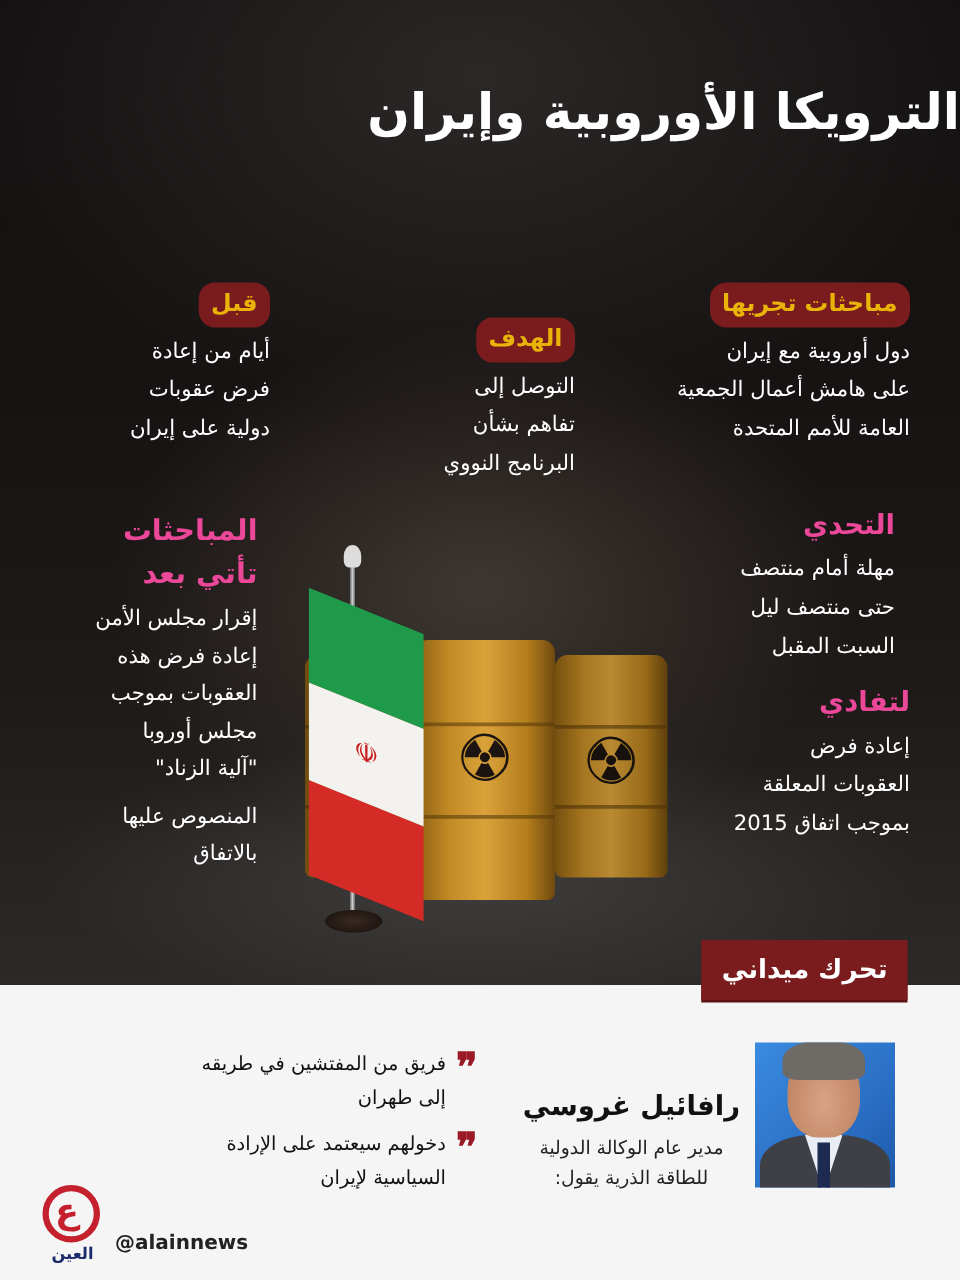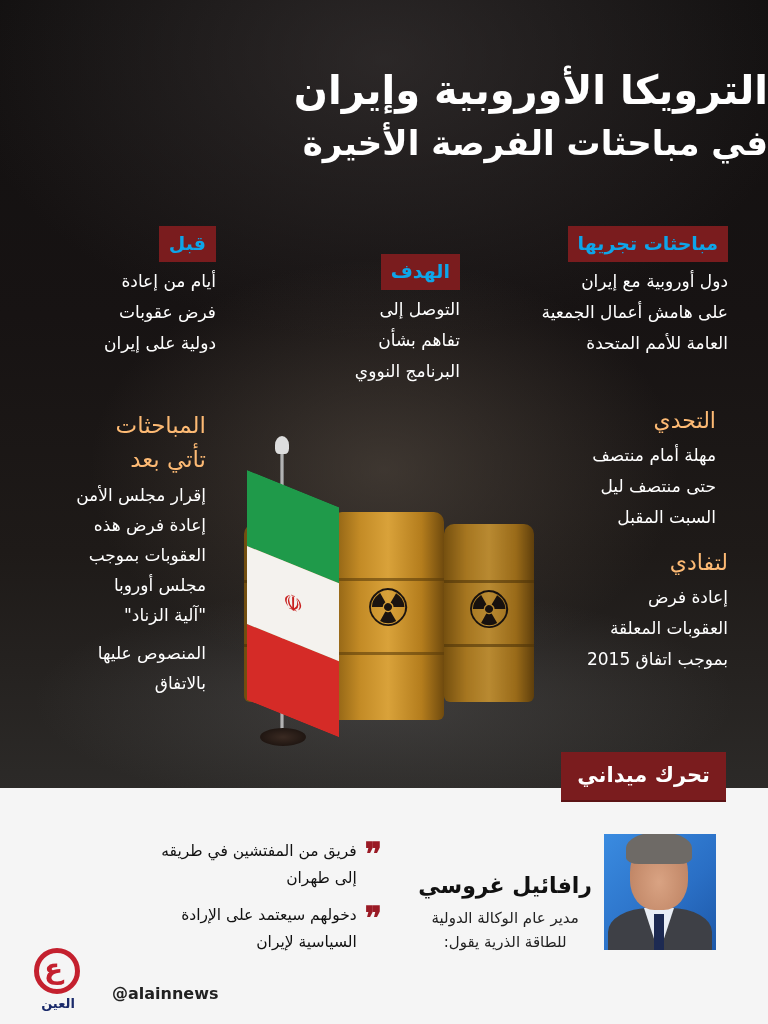--- a/index.html
+++ b/index.html
@@ -21,24 +21,24 @@
 
   .title {
     position: absolute; left: 0; right: 0; top: 64px; text-align: right;
     color: #ffffff; font-weight: bold; direction: rtl;
   }
   .title .l1 { font-size: 40px; line-height: 52px; }
   .title .l2 { font-size: 34px; line-height: 50px; margin-top: 2px; }
 
   .block { position: absolute; direction: rtl; text-align: right; color: #fff; }
   .tag {
-    display: inline-block; background: #7a1c1e; color: #0ea5e9; font-weight: bold;
-    font-size: 19px; line-height: 30px; padding: 2px 10px 4px;
-  }
-  .gold { color: #fdba74; font-weight: normal; font-size: 22px; line-height: 30px; }
+    display: inline-block; background: #7a1c1e; color: #eab308; font-weight: bold;
+    font-size: 19px; line-height: 30px; padding: 2px 10px 4px; border-radius: 13px;
+  }
+  .gold { color: #ec4899; font-weight: bold; font-size: 22px; line-height: 30px; }
   .body { font-size: 17px; line-height: 31px; margin-top: 4px; }
 
   .b1 { right: 40px; top: 226px; width: 230px; }
   .b2 { right: 308px; top: 226px; width: 160px; margin-top: 28px; }
   .b3 { left: 36px; top: 226px; width: 180px; }
   .b4 { left: 36px; top: 408px; width: 170px; }
   .b4 .gold { font-size: 23px; line-height: 34px; }
   .b4 .body { font-size: 17px; line-height: 30px; }
   .b5 { right: 52px; top: 406px; width: 200px; }
   .b6 { right: 40px; top: 548px; width: 200px; }
@@ -86,31 +86,30 @@
 
   .quotes { position: absolute; right: 386px; top: 838px; direction: rtl; text-align: right; width: 290px; }
   .quote { display: flex; flex-direction: row; align-items: flex-start; margin-bottom: 10px; }
   .qmark { color: #9a1a25; font-size: 32px; font-weight: bold; line-height: 32px; margin-left: 8px; font-family: "DejaVu Serif", serif; }
   .qtext { font-size: 15.5px; color: #111; line-height: 27px; }
 
   .logo { position: absolute; left: 30px; top: 948px; width: 56px; height: 66px; }
   .logo .ring { position: absolute; left: 4px; top: 0; width: 46px; height: 46px; border-radius: 50%; border: 5px solid #c4202e; }
   .logo .glyph { position: absolute; left: 14px; top: 4px; font-size: 28px; font-weight: bold; color: #c4202e; line-height: 34px; }
   .logo .word { position: absolute; left: 0; top: 48px; width: 56px; text-align: center; font-size: 13px; font-weight: bold; color: #1a2a6a; direction: rtl; }
-  .handle { position: absolute; left: 92px; top: 984px; font-size: 16px; font-weight: bold; color: #222; margin-left: 20px; }
+  .handle { position: absolute; left: 92px; top: 984px; font-size: 16px; font-weight: bold; color: #222; }
 </style>
 </head>
 <body>
 
 <div class="top"></div>
 <div class="bottom"></div>
 
 <div class="title">
   <div class="l1">الترويكا الأوروبية وإيران</div>
-  <div class="l2">في مباحثات الفرصة الأخيرة</div>
 </div>
 
 <div class="block b1">
   <span class="tag">مباحثات تجريها</span>
   <div class="body">
     <div>دول أوروبية مع إيران</div>
     <div>على هامش أعمال الجمعية</div>
     <div>العامة للأمم المتحدة</div>
   </div>
 </div>

